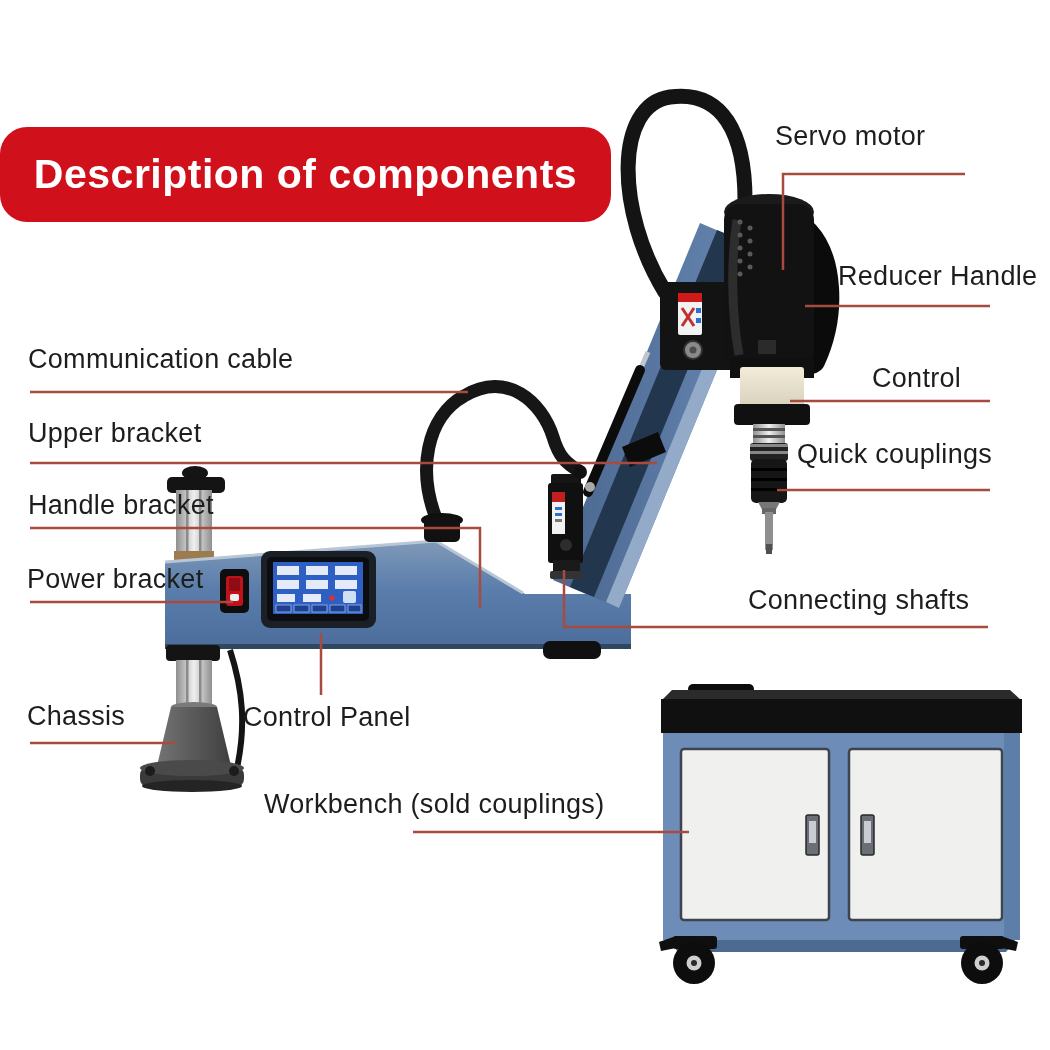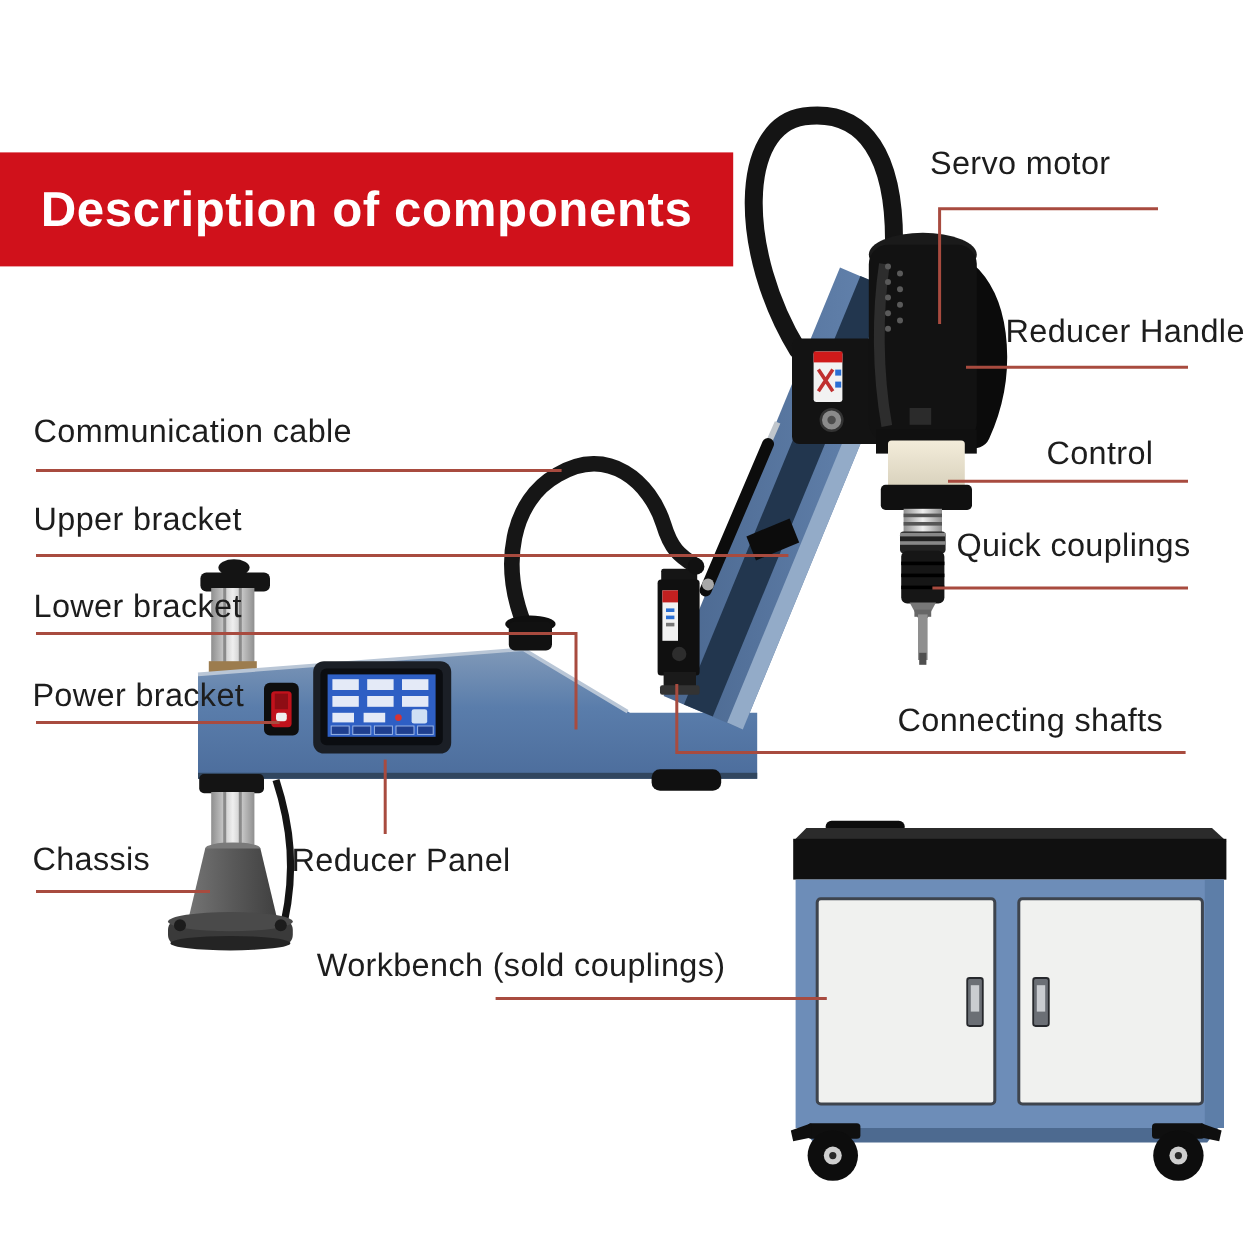--- a/index.html
+++ b/index.html
@@ -11,21 +11,21 @@
   }
   html,body{margin:0;padding:0;background:#ffffff;}
   .stage{
     position:relative;width:1050px;height:1050px;background:#ffffff;overflow:hidden;
     font-family:"Liberation Sans",sans-serif;
   }
   .art{position:absolute;left:0;top:0;width:1050px;height:1050px;}
   .banner{
     position:absolute;left:0;top:127px;width:611px;height:95px;
     background:var(--banner-red);
-    display:flex;align-items:center;justify-content:center;
+    display:flex;align-items:center;justify-content:center;border-radius:27px;
   }
   .banner span{
     color:#ffffff;font-size:41px;font-weight:bold;letter-spacing:.5px;white-space:nowrap;
   }
   .lbl{
     position:absolute;color:var(--label-text);font-size:27px;letter-spacing:.3px;
     white-space:nowrap;line-height:1.15;
   }
   .leader{fill:none;stroke:var(--leader-line);stroke-width:2.5px;}
 </style>
@@ -257,20 +257,20 @@
   <div class="banner">
     <span>Description of components</span>
   </div>
 
   <div class="lbl" style="left:775px;top:121px;">Servo motor</div>
   <div class="lbl" style="left:838px;top:261px;">Reducer Handle</div>
   <div class="lbl" style="left:28px;top:344px;">Communication cable</div>
   <div class="lbl" style="left:872px;top:363px;">Control</div>
   <div class="lbl" style="left:28px;top:418px;">Upper bracket</div>
   <div class="lbl" style="left:797px;top:439px;">Quick couplings</div>
-  <div class="lbl" style="left:28px;top:490px;">Lower bracket</div>
+  <div class="lbl" style="left:28px;top:490px;">Handle bracket</div>
   <div class="lbl" style="left:27px;top:564px;">Power bracket</div>
   <div class="lbl" style="left:748px;top:585px;">Connecting shafts</div>
   <div class="lbl" style="left:27px;top:701px;">Chassis</div>
-  <div class="lbl" style="left:243px;top:702px;">Reducer Panel</div>
+  <div class="lbl" style="left:243px;top:702px;">Control Panel</div>
   <div class="lbl" style="left:264px;top:789px;">Workbench (sold couplings)</div>
 
 </div>
 
 </body></html>

